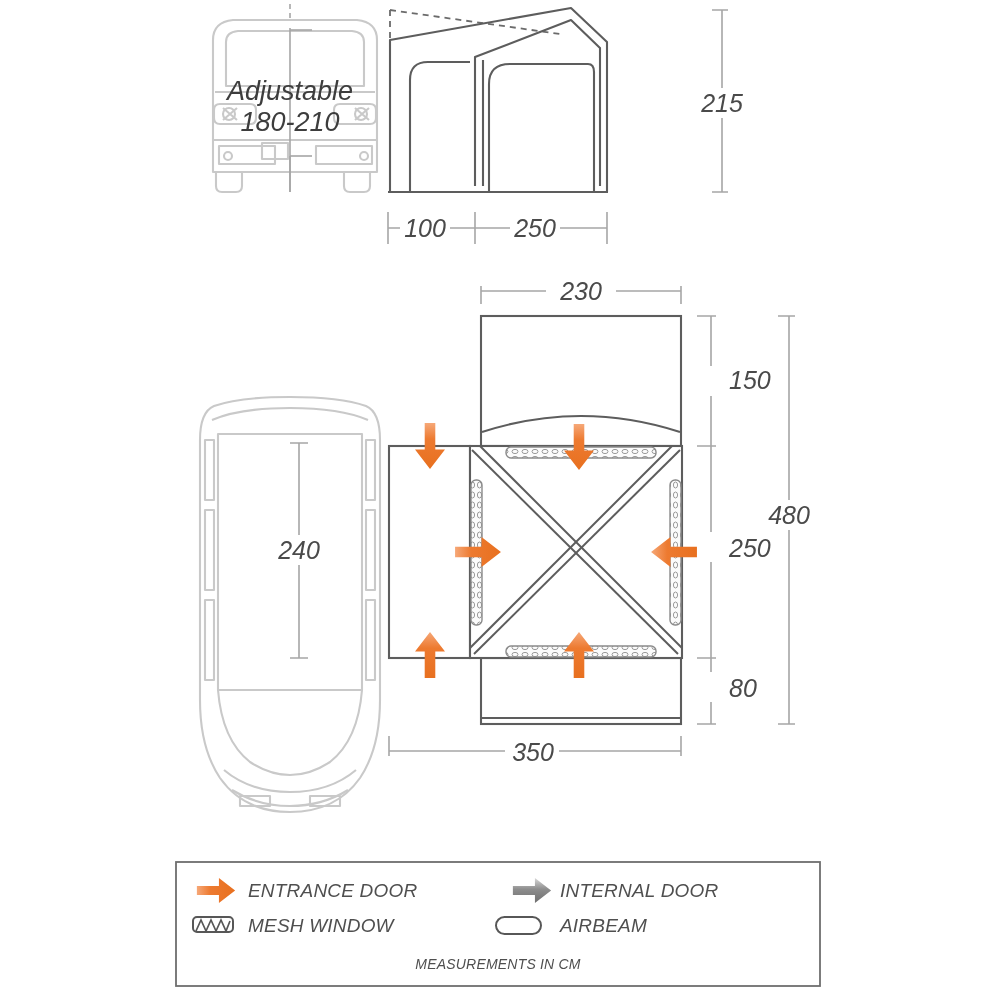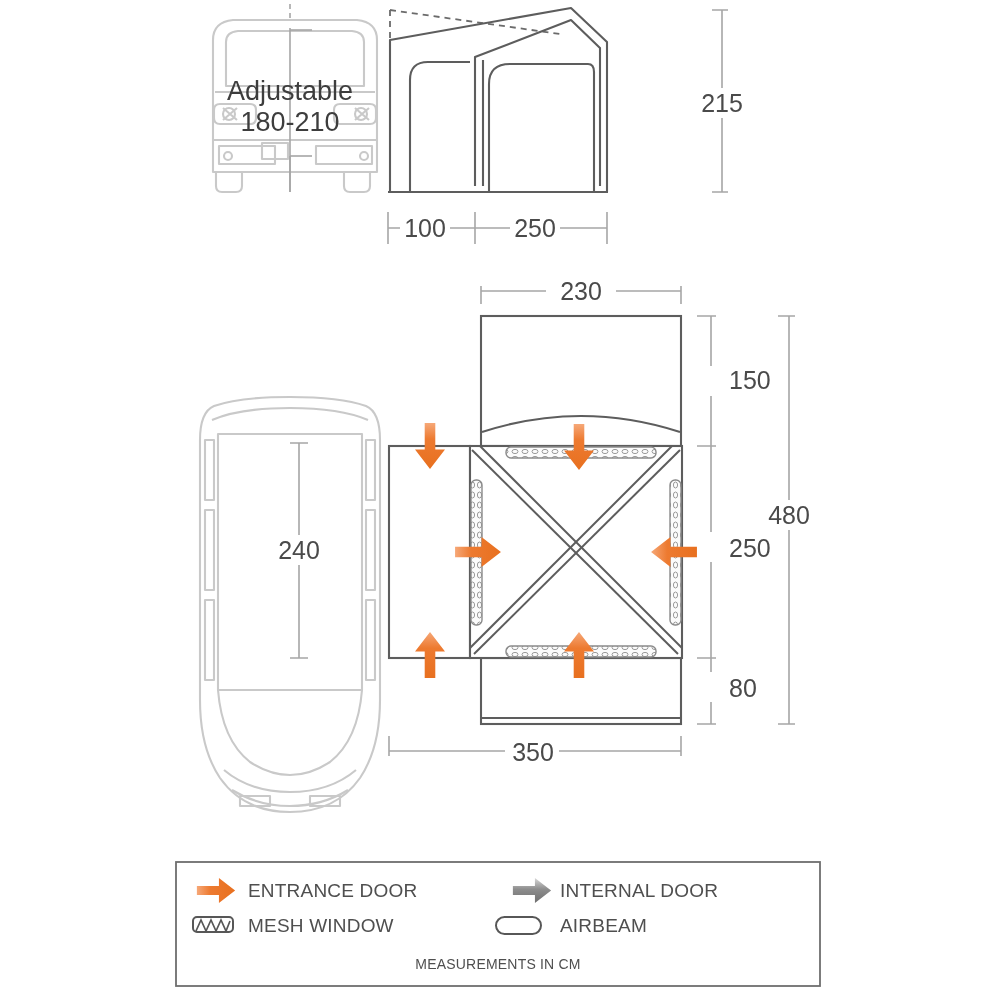--- a/index.html
+++ b/index.html
@@ -10,20 +10,21 @@
   }
   body {
     font-family: "Liberation Sans", sans-serif;
   }
   #page {
     position: relative;
     width: 1000px;
     height: 1000px;
     background: #ffffff;
     overflow: hidden;
+    font-style: italic;
   }
   #page svg {
     display: block;
   }
   .dim-text {
     font-family: "Liberation Sans", sans-serif;
     font-size: 25px;
     fill: #4a4a4a;
   }
   .van-note {

